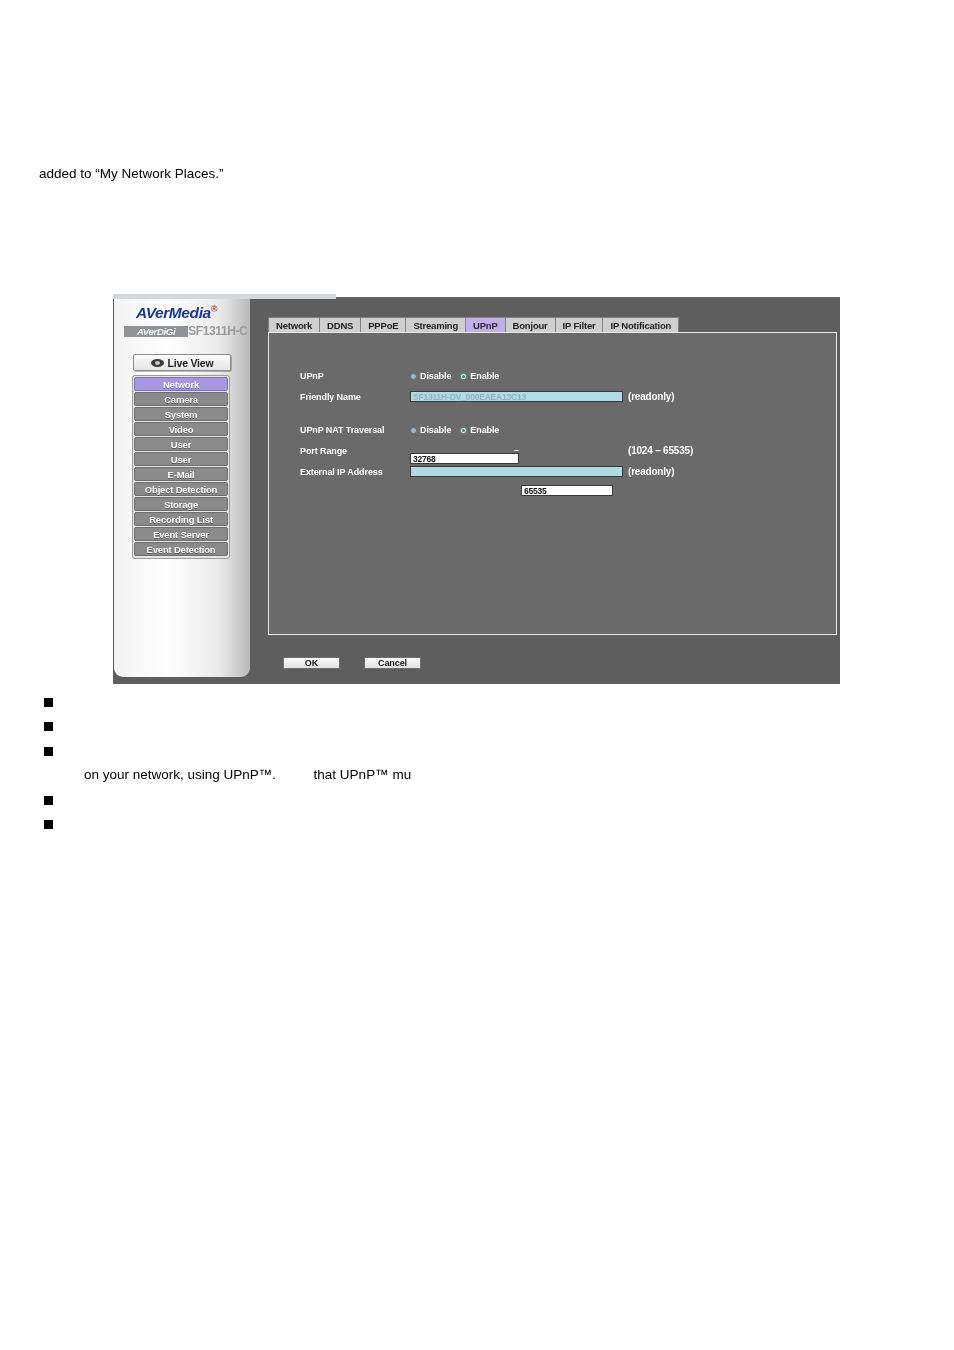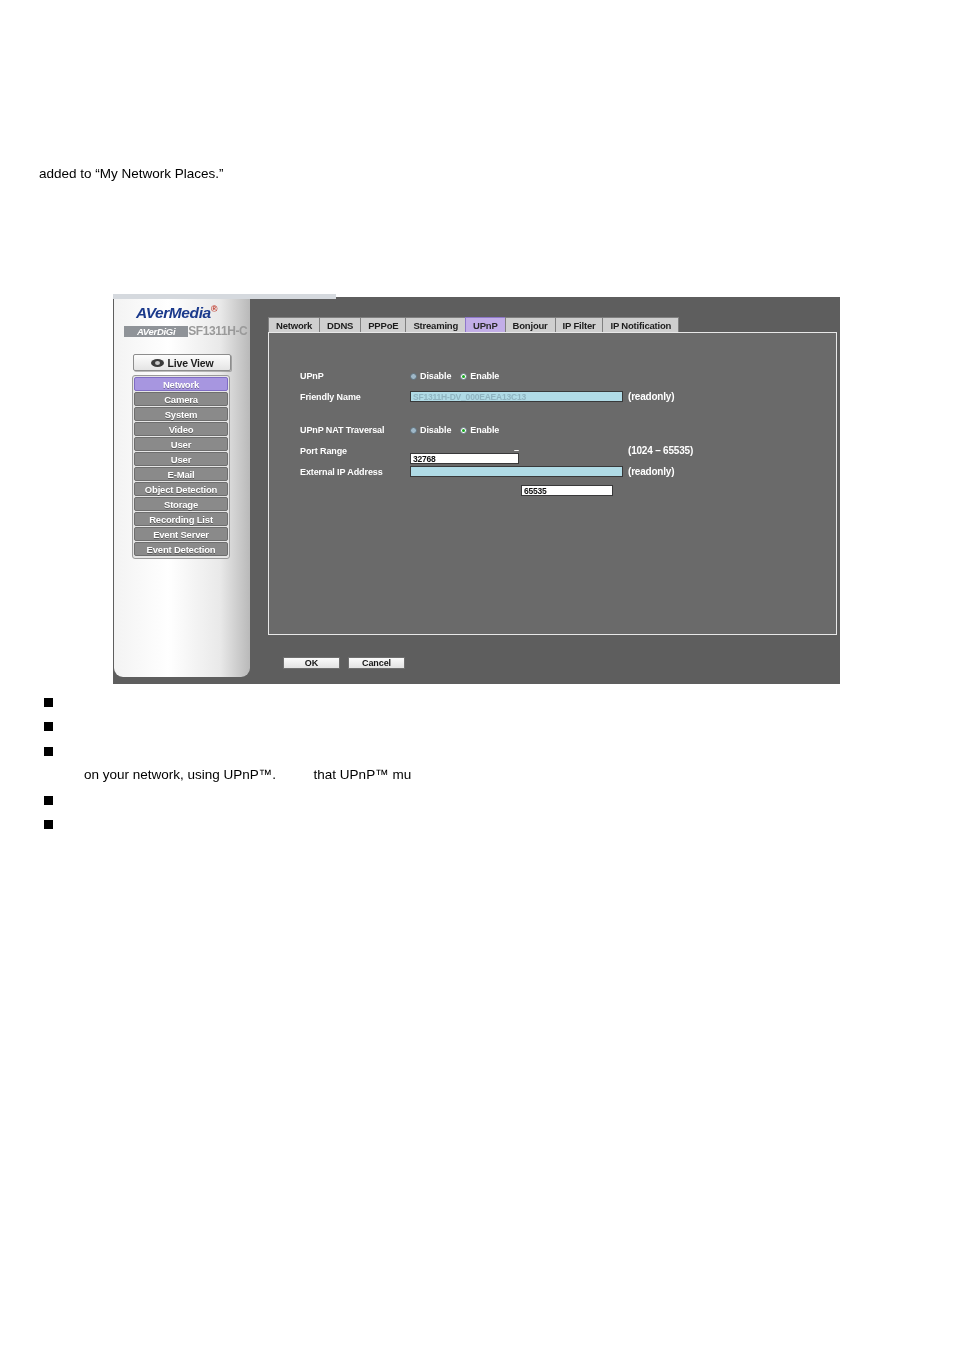--- a/index.html
+++ b/index.html
@@ -340,21 +340,21 @@
     color: #ffffff;
     font-weight: bold;
     line-height: 11px;
   }
 
   #button-bar {
     position: absolute;
     left: 30px;
     top: 360px;
     display: flex;
-    gap: 8px;
+    gap: 24px;
   }
   .form-btn {
     width: 57px;
     height: 12px;
     background: linear-gradient(to bottom,#fbfbfb,#e3e3e3);
     border: 1px solid #6f6f6f;
     display: flex;
     align-items: center;
     justify-content: center;
     font-size: 9px;

